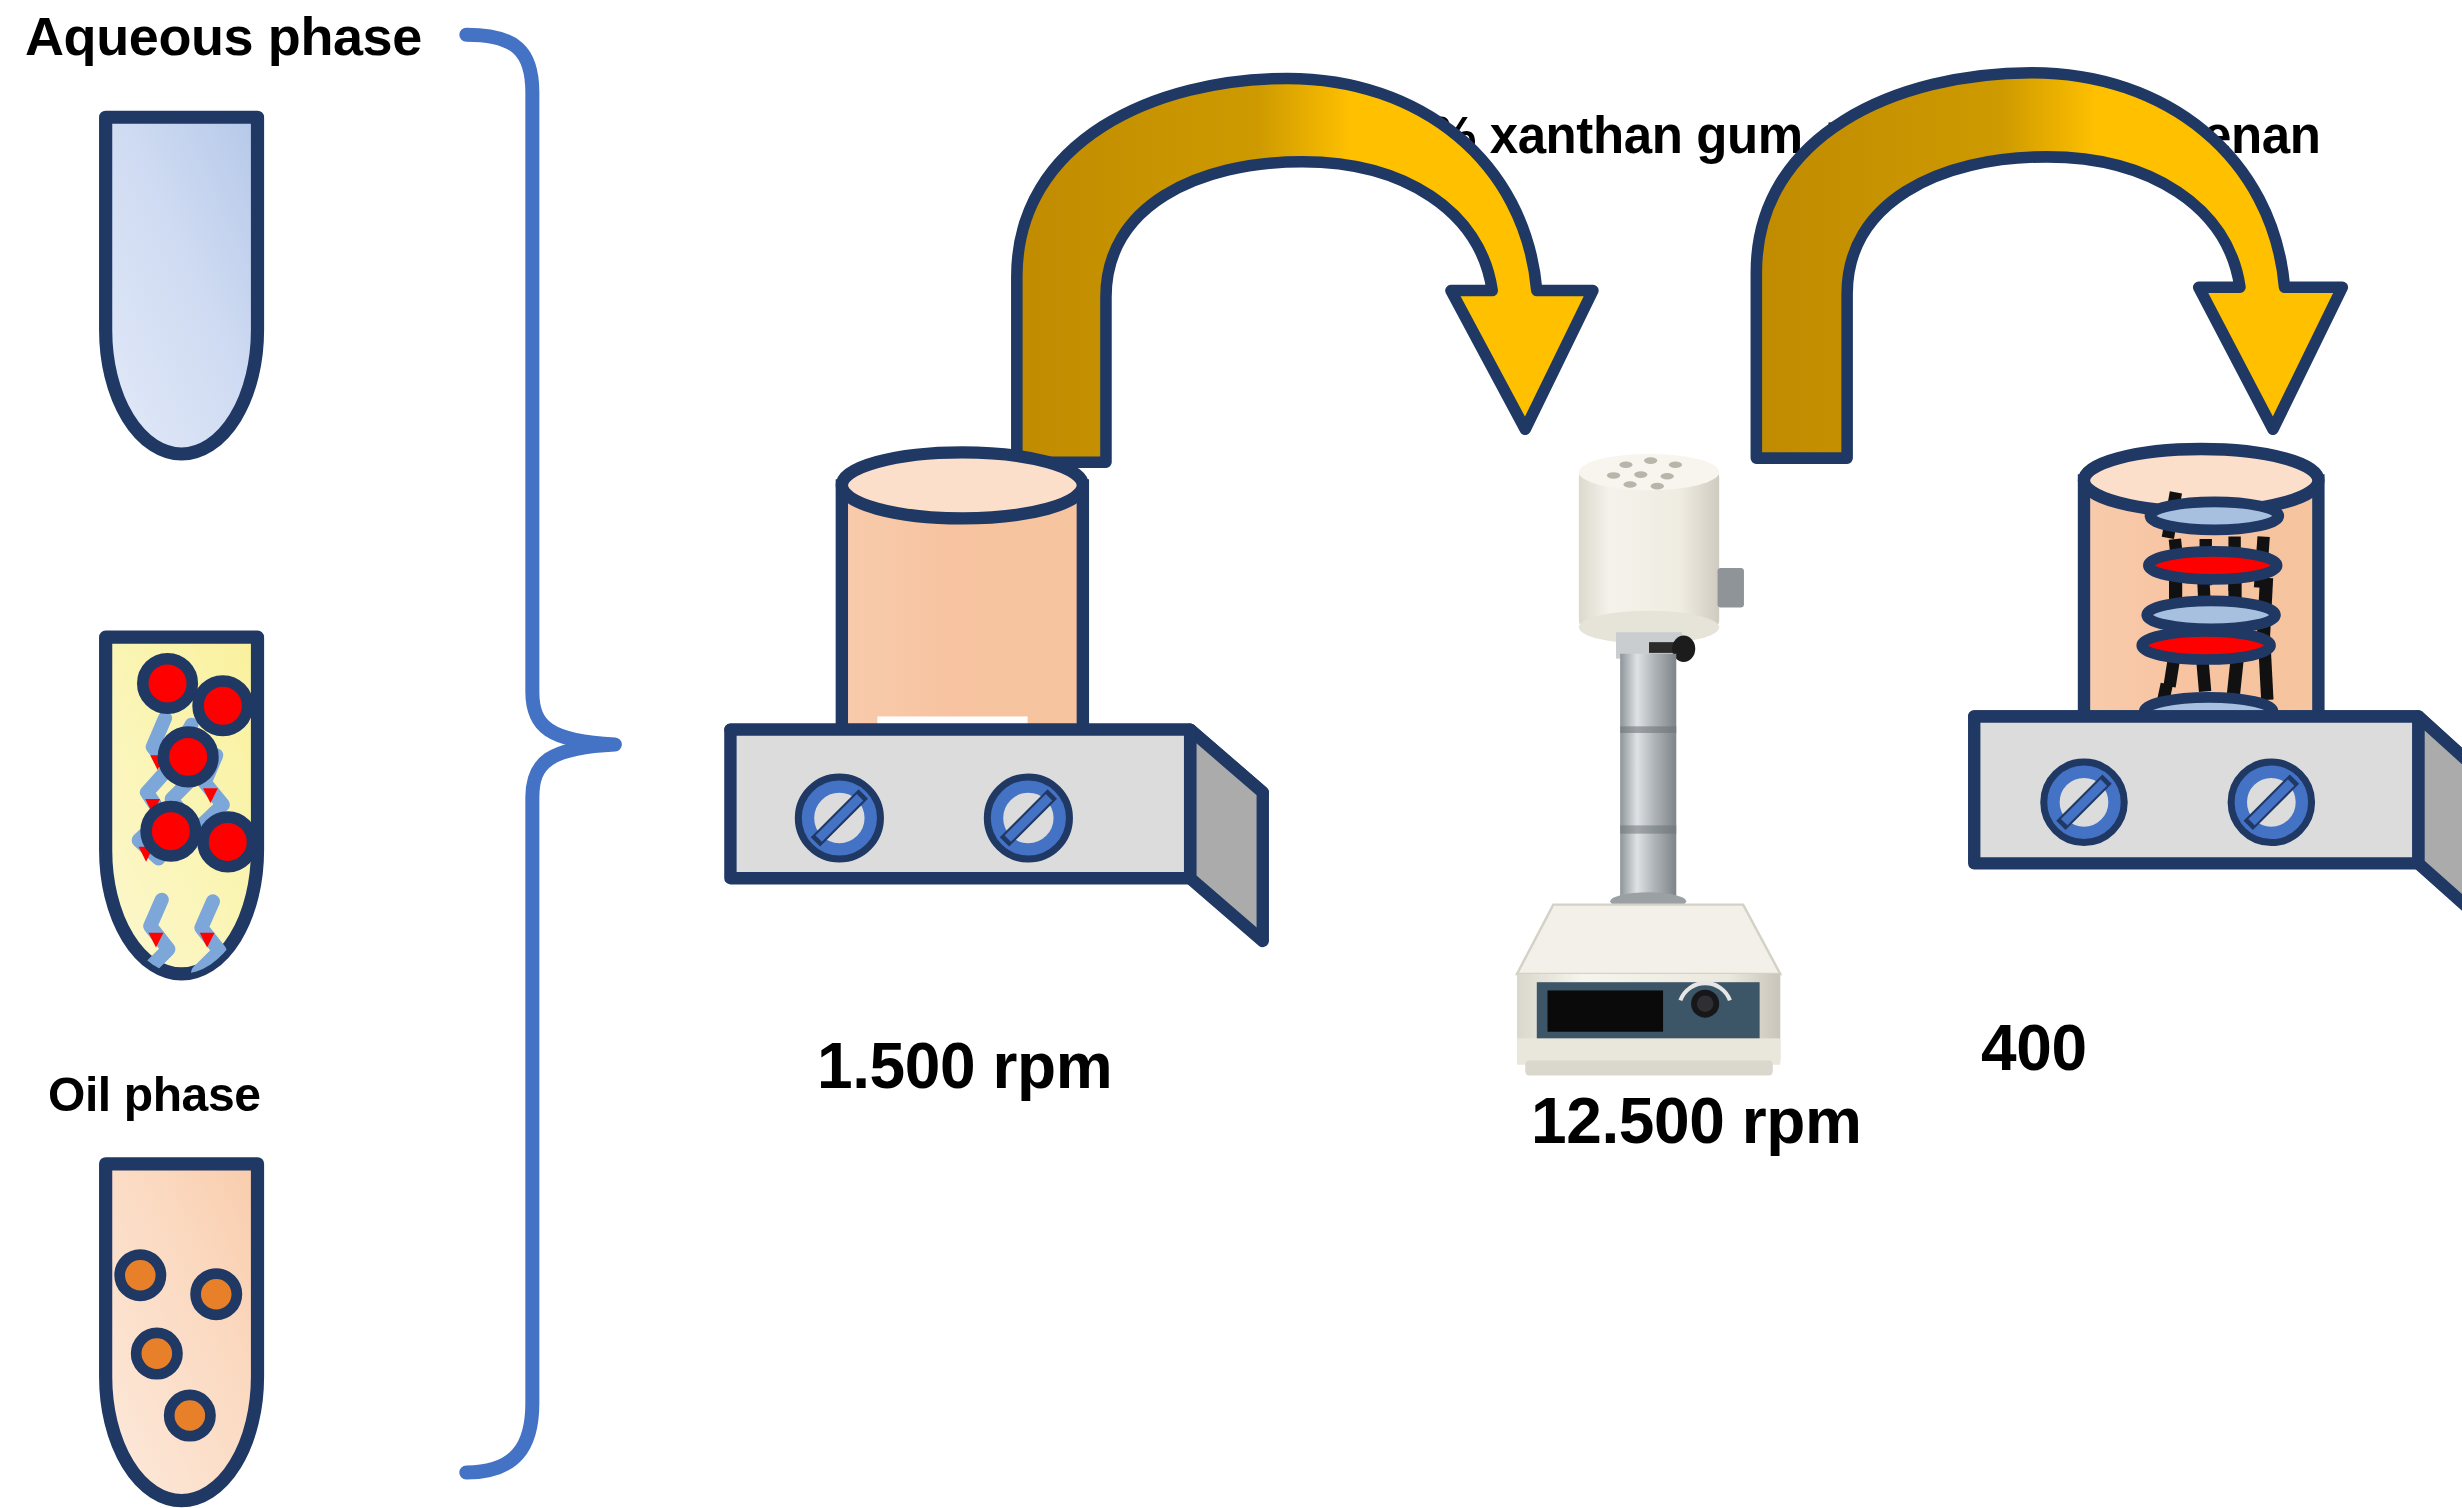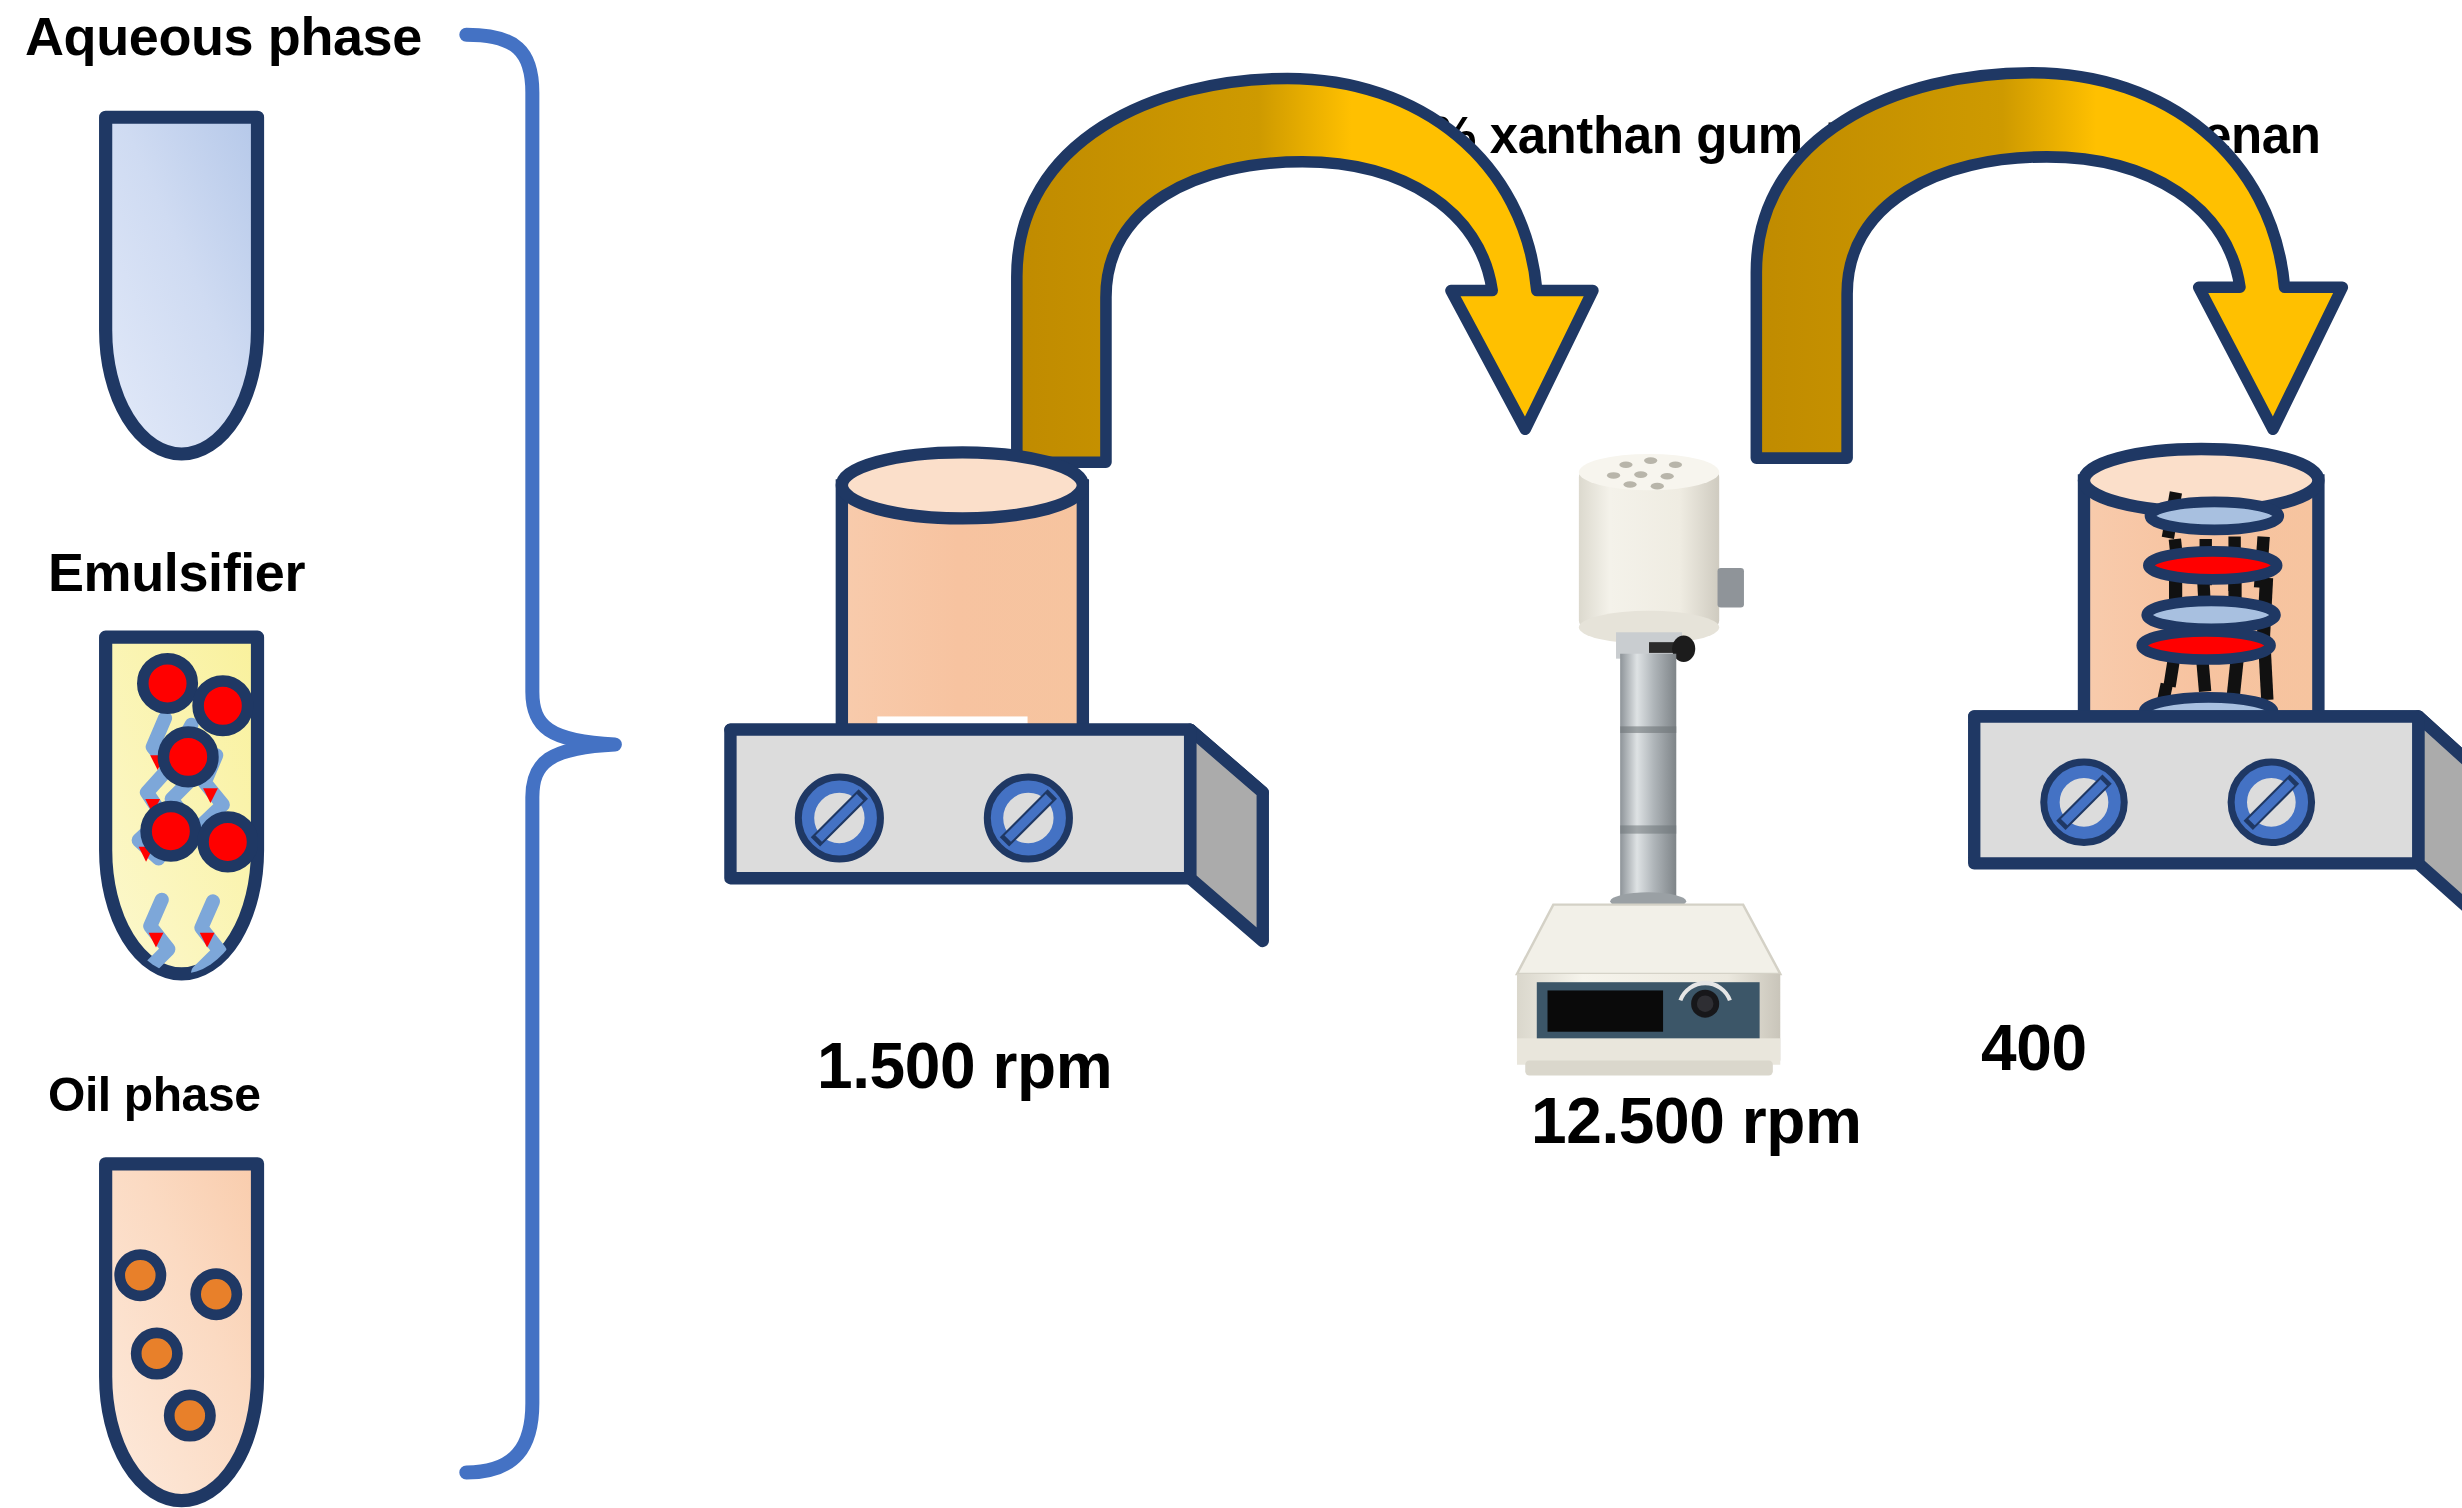--- a/index.html
+++ b/index.html
@@ -25,21 +25,20 @@
   #lbl-rpm3{left:1981px;top:1011px;font-size:64px;}
 
   svg.layer{position:absolute;left:0;top:0;width:2462px;height:1508px;overflow:visible;}
 </style>
 </head>
 <body>
 
 <div class="stage">
 
   <div class="lbl" id="lbl-aqueous">Aqueous phase</div>
-  <div class="lbl" id="lbl-emulsifier">Emulsifier</div>
   <div class="lbl" id="lbl-oil">Oil phase</div>
   <div class="lbl" id="lbl-gums">1% xanthan gum + kappa-carrageenan</div>
   <div class="lbl" id="lbl-rpm1">1.500 rpm</div>
   <div class="lbl" id="lbl-rpm2">12.500 rpm</div>
   <div class="lbl" id="lbl-rpm3">400</div>
 
   <svg class="layer" viewBox="0 0 2983 1827">
     <defs>
       <linearGradient id="gAq" x1="0" y1="1" x2="1" y2="0">
         <stop offset="0%" stop-color="#E3EAF9"></stop>

